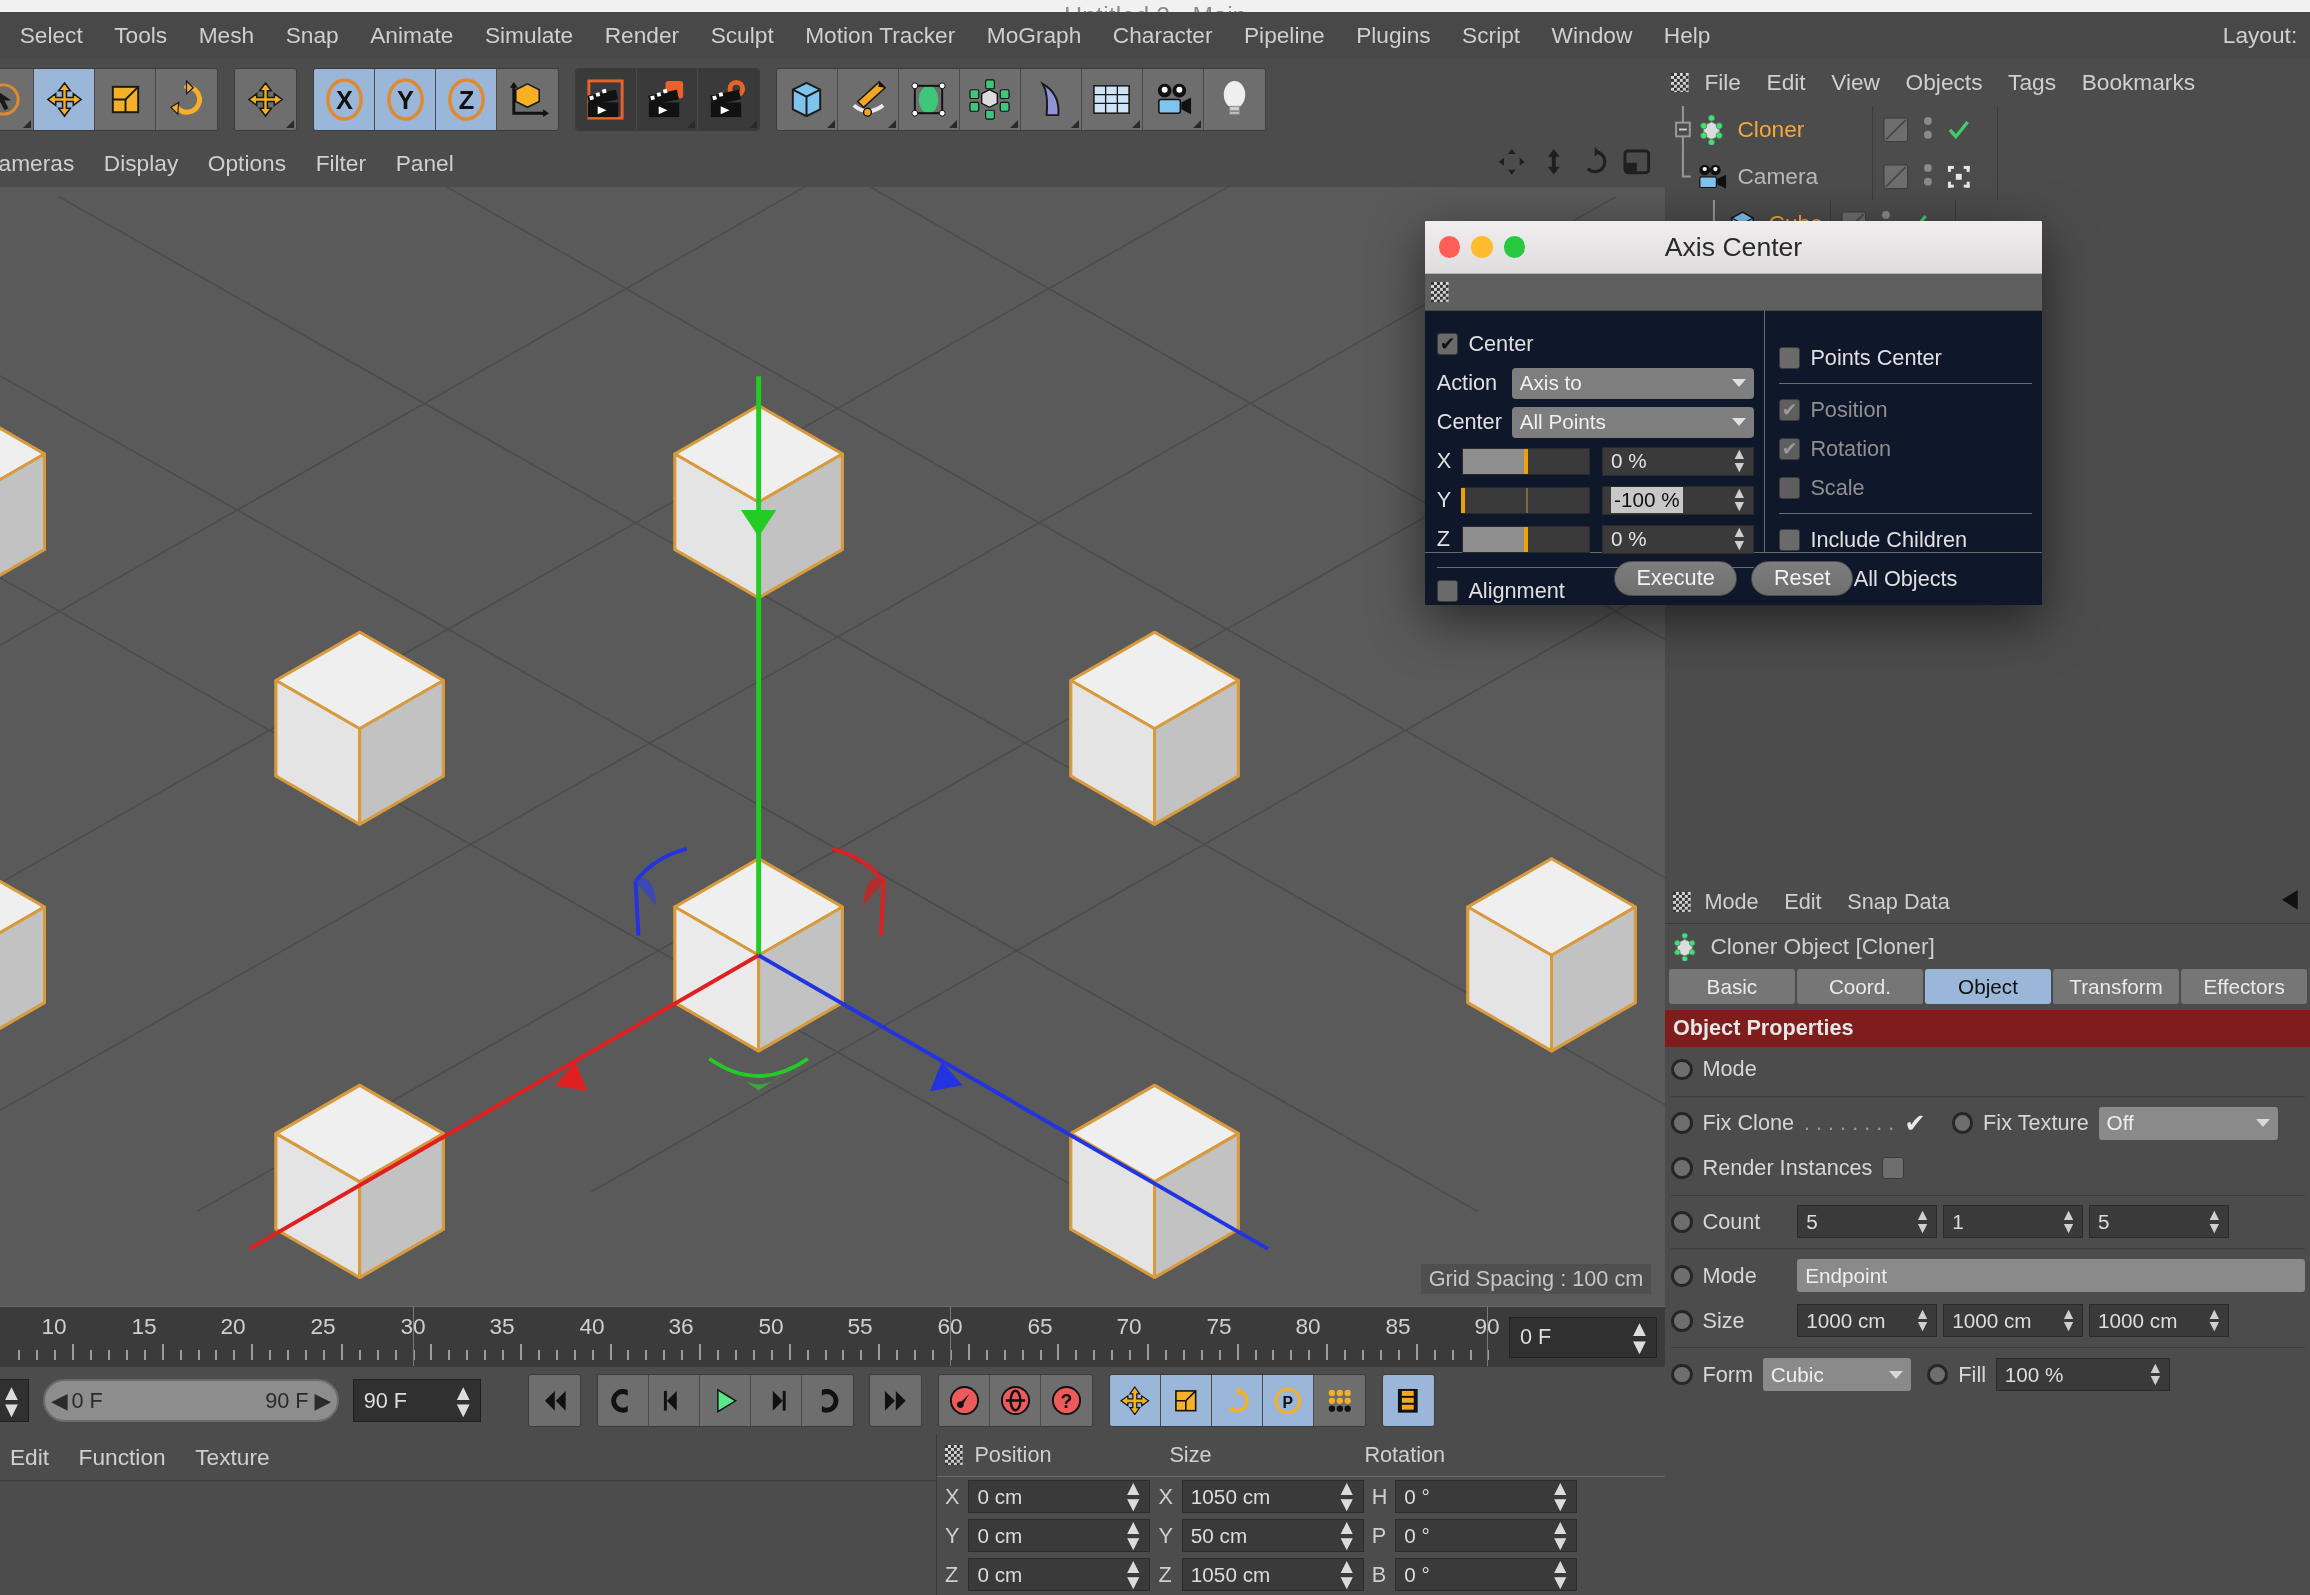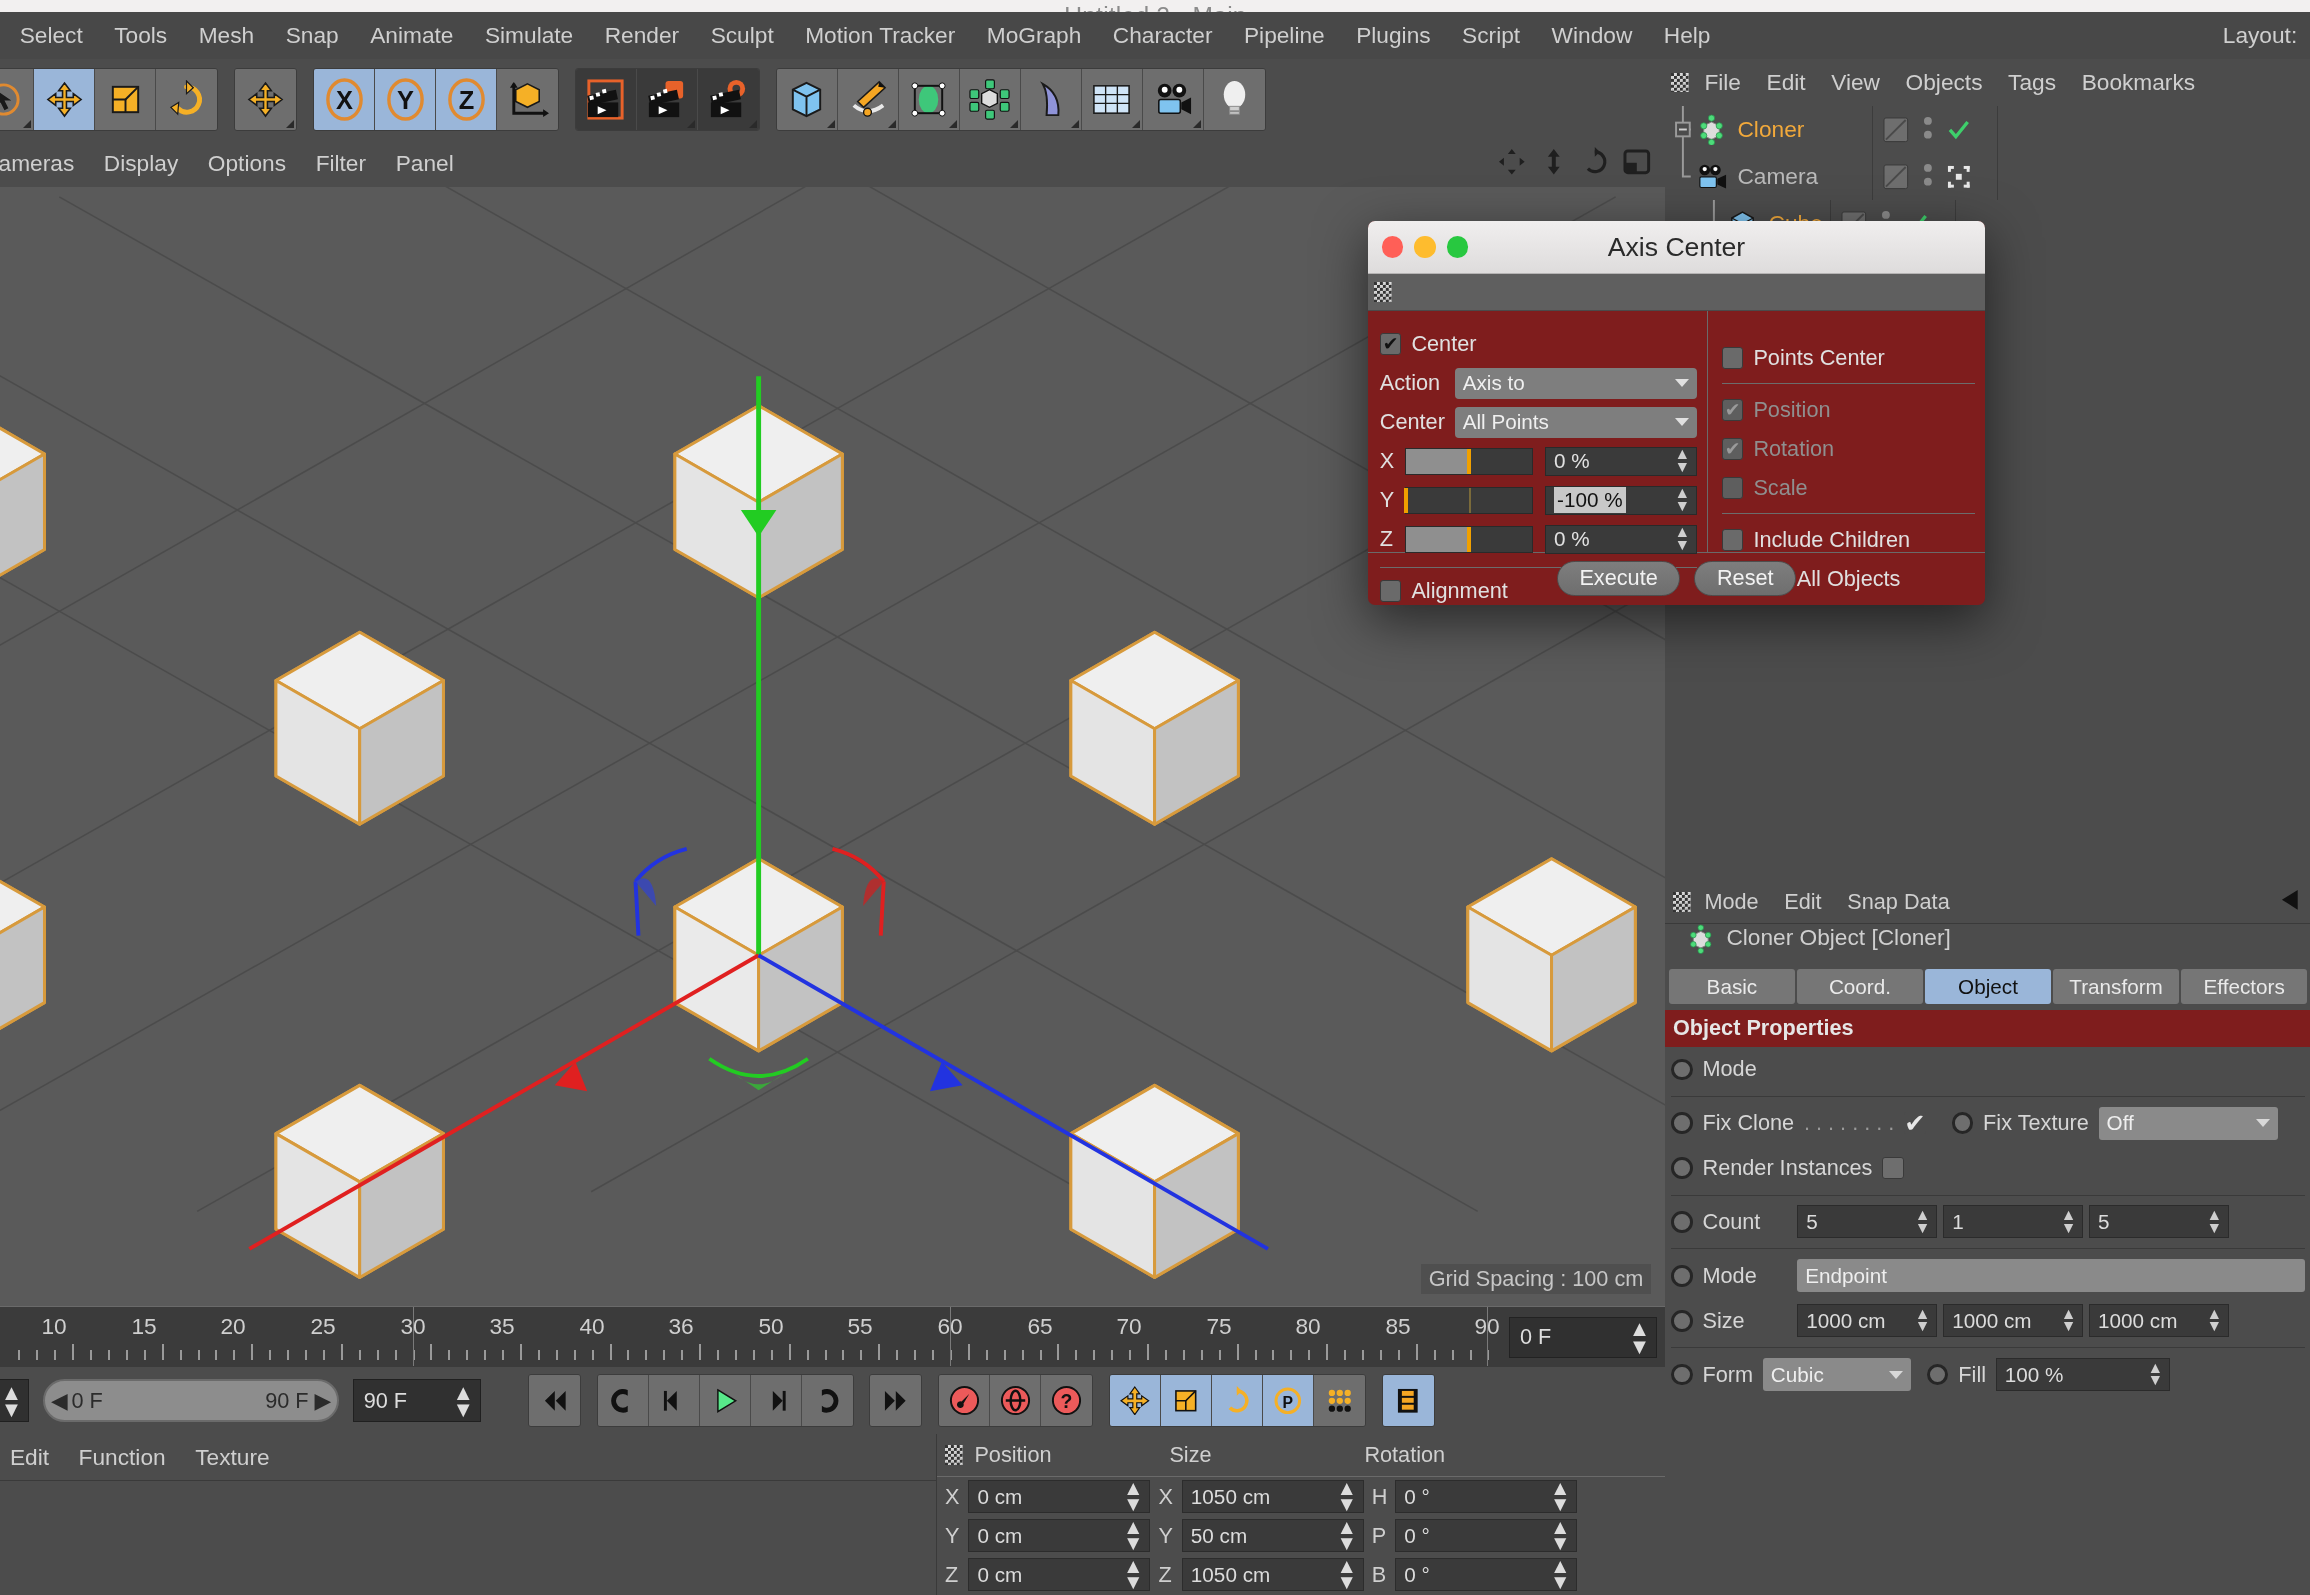--- a/index.html
+++ b/index.html
@@ -97,21 +97,21 @@
   .om-row .nm { font-size:22.7px; margin-left:9.9px; }
   .om-cols { position:absolute; left:207px; top:0; width:126px; height:100%;
     display:flex; align-items:center; gap:11.8px; border-left:1px solid #3c3c3c;
     border-right:1px solid #3c3c3c; padding-left:9.9px; }
 
   
   .attrman { position:absolute; left:0; top:822px; width:646px; height:774px; background:#4c4c4c; }
   .am-menu { height:43px; display:flex; align-items:center; padding-left:7.9px; position:relative;
     border-bottom:1px solid #3a3a3a; }
   .am-menu .mi { font-size:21.7px; color:#cfcfcf; margin-right:25.6px; }
-  .am-title { height:45px; display:flex; align-items:flex-start; padding-left:20px; }
+  .am-title { height:45px; display:flex; align-items:center; padding-left:4px; }
   .am-title span { font-size:22.7px; color:#cfcfcf; margin-left:9.9px; }
   .am-tabs { display:flex; padding:0 3.9px; gap:2px; }
   .am-tab { flex:1; height:35px; background:#767676; display:flex; align-items:center;
     justify-content:center; font-size:20.7px; color:#eaeaea; border-radius:3px; cursor:pointer; }
   .am-tab.active { background:#9ab6d9; color:#111; }
   .sec-head { height:37px; background:#7f1d1d; display:flex; align-items:center; padding-left:7.9px;
     font-size:21.7px; color:#e6e6e6; font-weight:bold; margin-top:5.9px; }
   .prow { display:flex; align-items:center; height:45px; padding-left:5.9px; }
   .radio { width:21.7px;height:21.7px;border-radius:50%;border:3px solid #262626;background:#6e6e6e;
     margin-right:9.9px; flex:none; }
@@ -120,22 +120,22 @@
     padding:0 7.9px; position:relative; color:#efefef; font-size:20.7px; }
   .combo .arrow { position:absolute; right:7.9px; width:0;height:0;
     border-left:7.9px solid transparent;border-right:7.9px solid transparent;border-top:8.9px solid #d8d8d8; }
   .numf { height:33px; background:#3a3a3a; border:1px solid #2b2b2b; display:flex; align-items:center;
     padding-left:7.9px; position:relative; color:#dcdcdc; font-size:20.7px; }
   .chk { width:21.7px;height:21.7px;background:#6e6e6e;border:1px solid #3a3a3a;border-radius:3px;
     display:flex;align-items:center;justify-content:center;font-size:19.7px;color:#111; }
   .divider { height:1px; background:#3a3a3a; margin:3.9px 5.9px; }
 
   
-  .dlg { position:absolute; left:1368px; top:221px; width:617px; height:384px;
-    background:#7f1d1d; border-radius:7px; box-shadow:0 15.8px 51px rgba(0,0,0,.55); overflow:hidden; }
+  .dlg { position:absolute; left:1425px; top:221px; width:617px; height:384px;
+    background:#0f172a; border-radius:1px; box-shadow:0 15.8px 51px rgba(0,0,0,.55); overflow:hidden; }
   .dlg-title { height:53px; background:linear-gradient(#f0eeee,#dedcdc);
     display:flex; align-items:center; justify-content:center; position:relative;
     border-bottom:1px solid #b5b3b3; }
   .dlg-title .t { font-size:26.6px; color:#2a2a2a; }
   .dots { position:absolute; left:13.8px; display:flex; gap:10.8px; }
   .dot { width:21.7px;height:21.7px;border-radius:50%; }
   .dlg-tool { height:37px; background:#5f5f5f; display:flex; align-items:center; padding-left:5.9px;
     border-bottom:1px solid #4a4a4a; }
   .grip { width:17.7px;height:19.7px;
     background-image:

